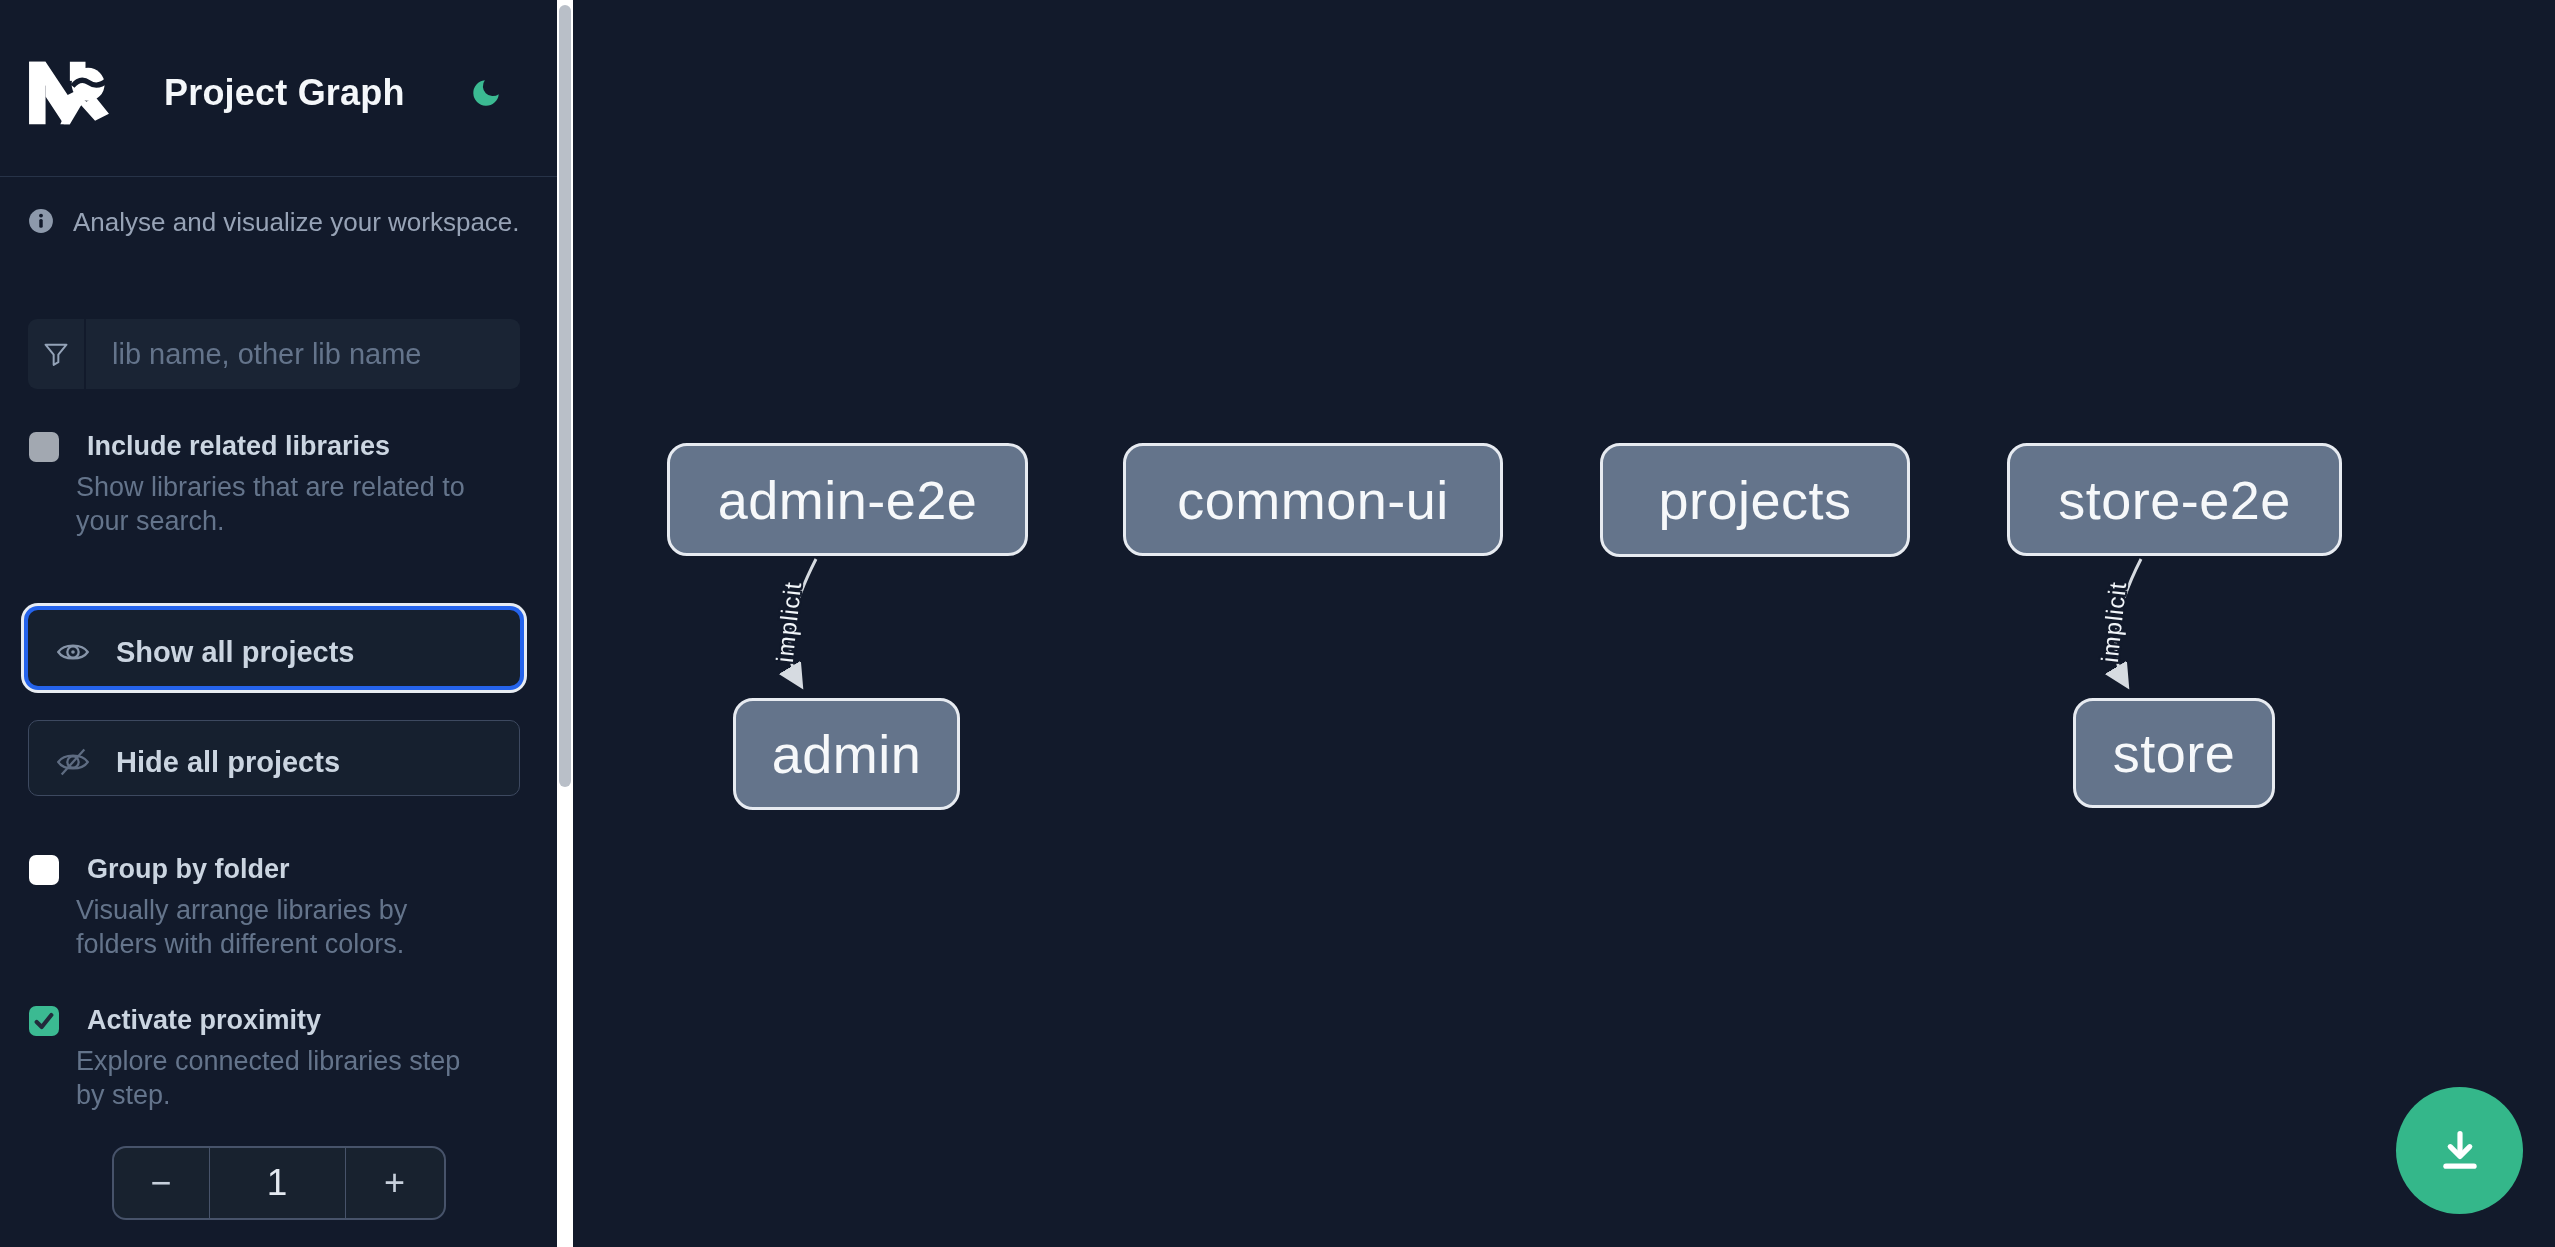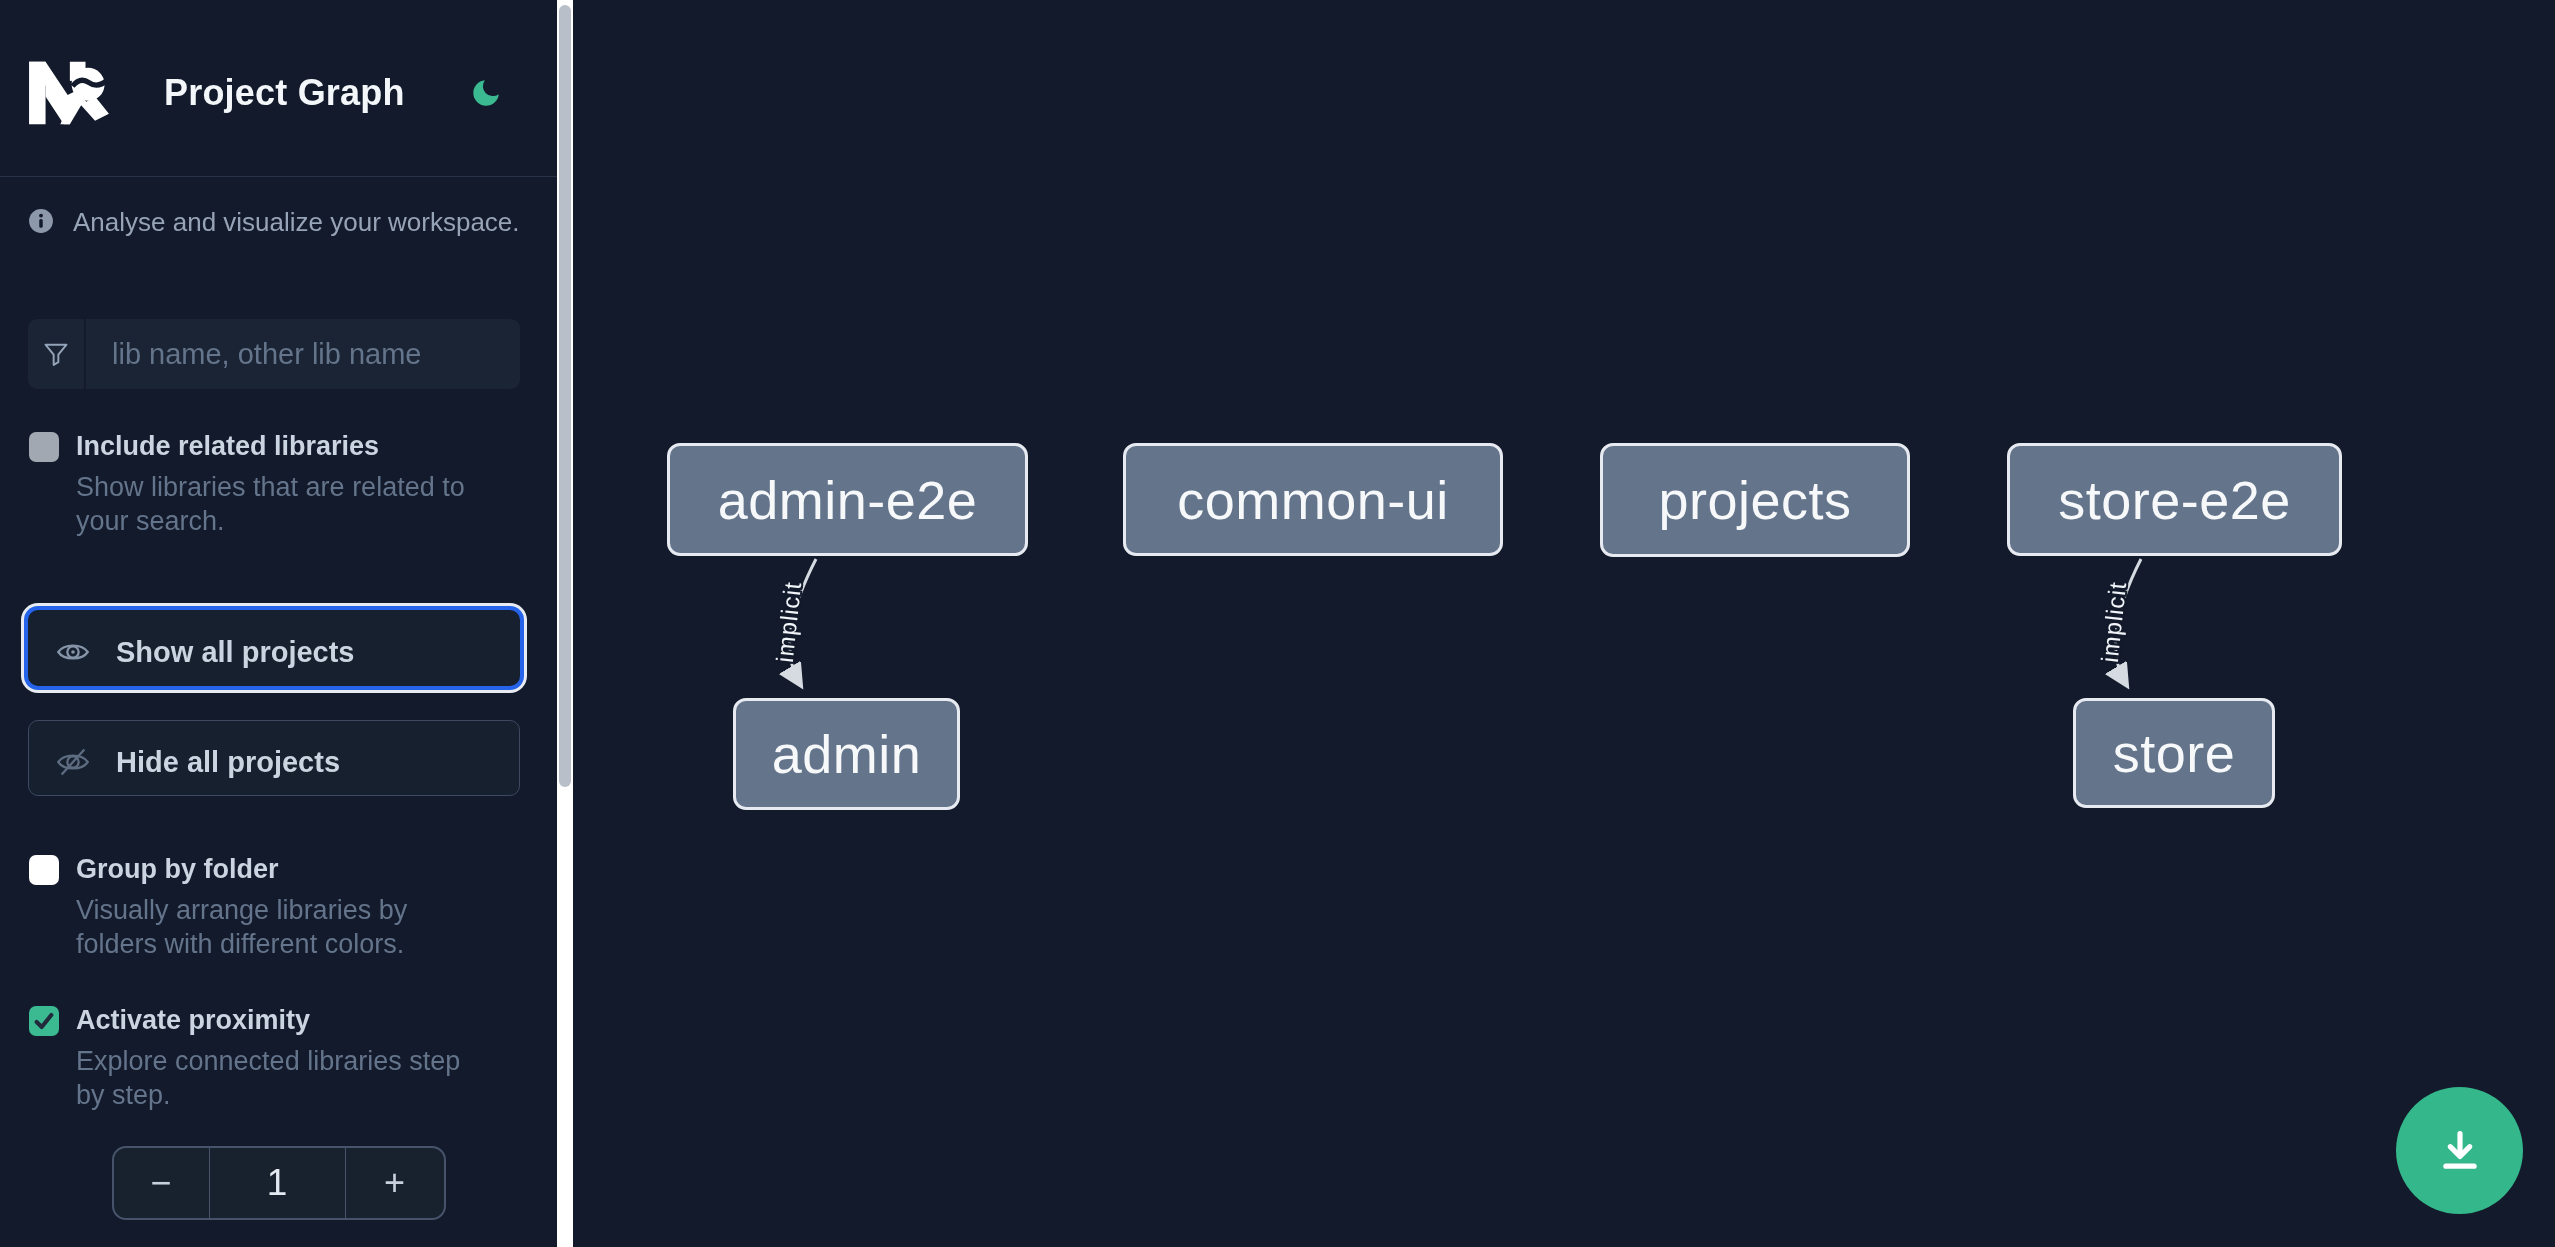--- a/index.html
+++ b/index.html
@@ -44,21 +44,21 @@
     border-right:2px solid #121A2B;
   }
   .filter-input {
     flex:1; background:transparent; border:none; outline:none;
     font-family:"Liberation Sans", sans-serif;
     font-size:29px; color:#ef4444; padding:0 20px 0 26px;
   }
   .filter-input::placeholder { color:#64748B; opacity:1; }
 
   .toggle-block { margin:42px 29px 0 29px; }
-  .toggle-row { display:flex; align-items:center; gap:17px; }
+  .toggle-row { display:flex; align-items:center; gap:28px; }
   .checkbox {
     width:30px; height:30px; border-radius:7px; flex:0 0 auto; cursor:pointer;
     display:flex; align-items:center; justify-content:center;
   }
   .checkbox.gray  { background:#A2A8B1; }
   .checkbox.white { background:#FFFFFF; }
   .checkbox.green { background:#3BBA92; }
   .toggle-label { font-size:27px; font-weight:700; color:#CBD5E1; }
   .toggle-desc {
     margin:8px 0 0 47px; max-width:408px;
@@ -105,21 +105,21 @@
     background:#B9BFC8; border-radius:7px; cursor:pointer;
   }
 
   
   .canvas {
     position:absolute; left:573px; top:0; width:1982px; height:1247px;
   }
   .edges-svg { position:absolute; left:0; top:0; }
   .g-node {
     position:absolute;
-    background:#64748B; border:3px solid #E7EBF1; border-radius:13px;
+    background:#64748B; border:3px solid #E7EBF1; border-radius:20px;
     display:flex; align-items:center; justify-content:center;
     font-size:54px; color:#F6F8FA; letter-spacing:0.5px;
     cursor:pointer; white-space:nowrap;
   }
   .edge-label {
     position:absolute; font-size:24px; font-weight:400; color:#F1F5F9;
     transform:translate(-50%,-50%) rotate(-84deg);
     letter-spacing:1px;
     text-shadow:
       -2px 0 0 #121A2B, 2px 0 0 #121A2B, 0 -2px 0 #121A2B, 0 2px 0 #121A2B,

